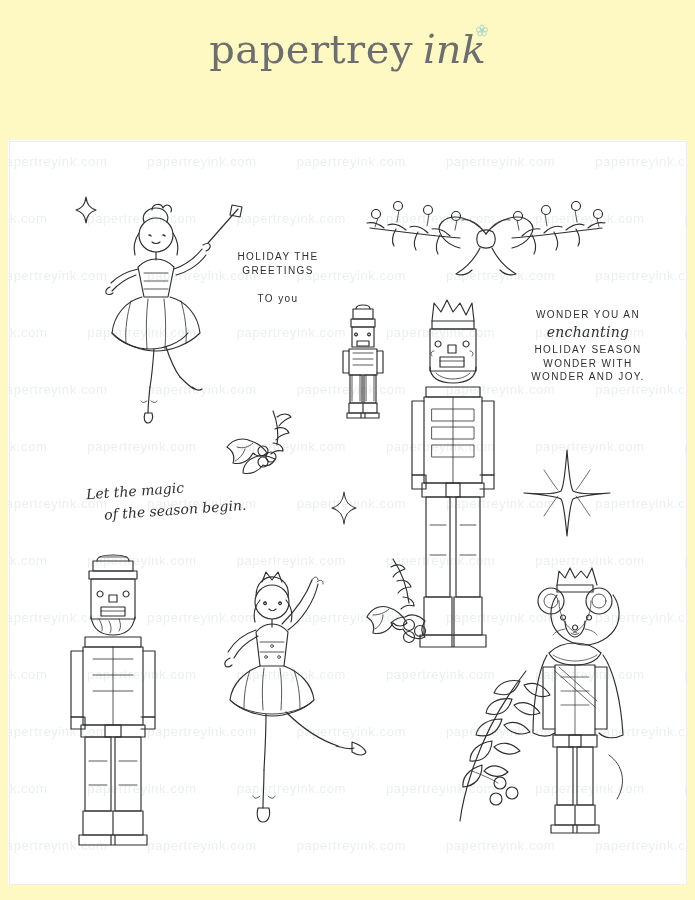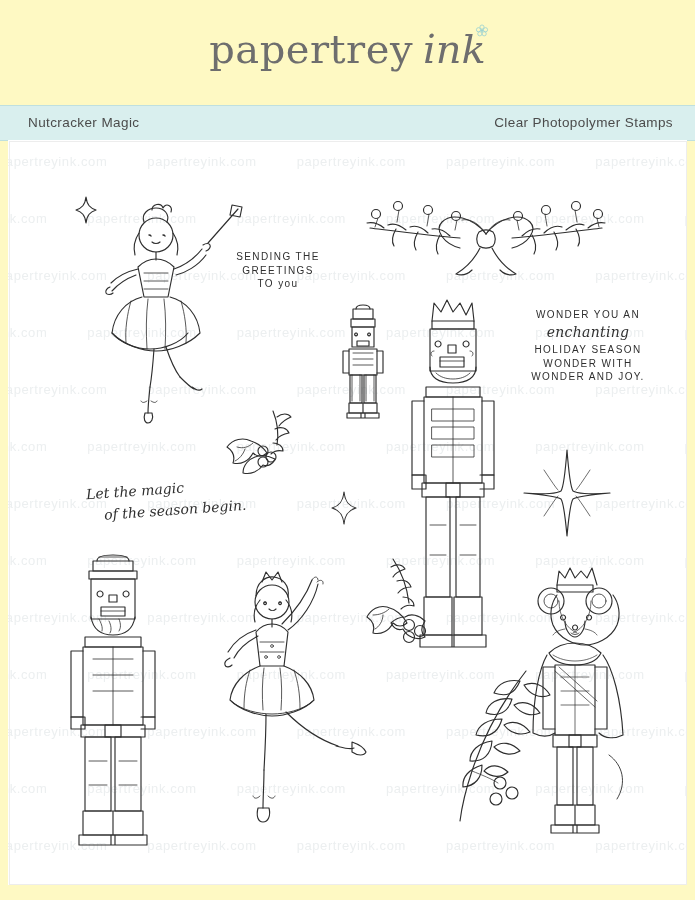--- a/index.html
+++ b/index.html
@@ -166,24 +166,20 @@
           <circle cx="10" cy="4.4" r="3"></circle>
           <circle cx="15" cy="8.2" r="3"></circle>
           <circle cx="13.1" cy="14" r="3"></circle>
           <circle cx="6.9" cy="14" r="3"></circle>
           <circle cx="5" cy="8.2" r="3"></circle>
         </g>
         <circle cx="10" cy="9.4" r="2" fill="#9dd3d1"></circle>
       </svg></span>
   </div>
 
-  <div class="band">
-    <div class="band-left">Nutcracker Magic</div>
-    <div class="band-right">Clear Photopolymer Stamps</div>
-  </div>
 
   <div class="sheet">
 
     <div id="wm-host">
         <div class="wm-row" style="top: 14px; left: -10px;"><span>papertreyink.com</span><span>papertreyink.com</span><span>papertreyink.com</span><span>papertreyink.com</span><span>papertreyink.com</span></div>
         <div class="wm-row" style="top: 71px; left: -70px;"><span>papertreyink.com</span><span>papertreyink.com</span><span>papertreyink.com</span><span>papertreyink.com</span><span>papertreyink.com</span><span>papertreyink.com</span></div>
         <div class="wm-row" style="top: 128px; left: -10px;"><span>papertreyink.com</span><span>papertreyink.com</span><span>papertreyink.com</span><span>papertreyink.com</span><span>papertreyink.com</span></div>
         <div class="wm-row" style="top: 185px; left: -70px;"><span>papertreyink.com</span><span>papertreyink.com</span><span>papertreyink.com</span><span>papertreyink.com</span><span>papertreyink.com</span><span>papertreyink.com</span></div>
         <div class="wm-row" style="top: 242px; left: -10px;"><span>papertreyink.com</span><span>papertreyink.com</span><span>papertreyink.com</span><span>papertreyink.com</span><span>papertreyink.com</span></div>
         <div class="wm-row" style="top: 299px; left: -70px;"><span>papertreyink.com</span><span>papertreyink.com</span><span>papertreyink.com</span><span>papertreyink.com</span><span>papertreyink.com</span><span>papertreyink.com</span></div>
@@ -241,23 +237,23 @@
       </svg>
     </div>
 
     <div class="art" style="left:66px; top:55px;">
       <svg width="24" height="30" viewBox="0 0 24 30">
         <path class="ln" d="M12 2c1 8 4 11 10 13-6 2-9 5-10 13-1-8-4-11-10-13 6-2 9-5 10-13z"></path>
       </svg>
     </div>
 
     <div class="sent" style="left:210px; top:110px; width:120px;">
-      <div class="caps">SENDING THE</div>
+      <div class="caps">HOLIDAY THE</div>
       <div class="caps">GREETINGS</div>
-      <div class="caps" style="margin-top:0;">TO you</div>
+      <div class="caps" style="margin-top:15px;">TO you</div>
     </div>
 
     <div class="art" style="left:328px; top:52px;">
       <svg width="300" height="110" viewBox="0 0 300 110">
         <g class="ln">
 
           <path d="M150 42c-12-16-34-22-44-12-8 8 2 22 18 26"></path>
           <path d="M150 42c12-16 34-22 44-12 8 8-2 22-18 26"></path>
           <path d="M150 42c-6-10-16-16-24-14M150 42c6-10 16-16 24-14" stroke-width="0.8"></path>
 

